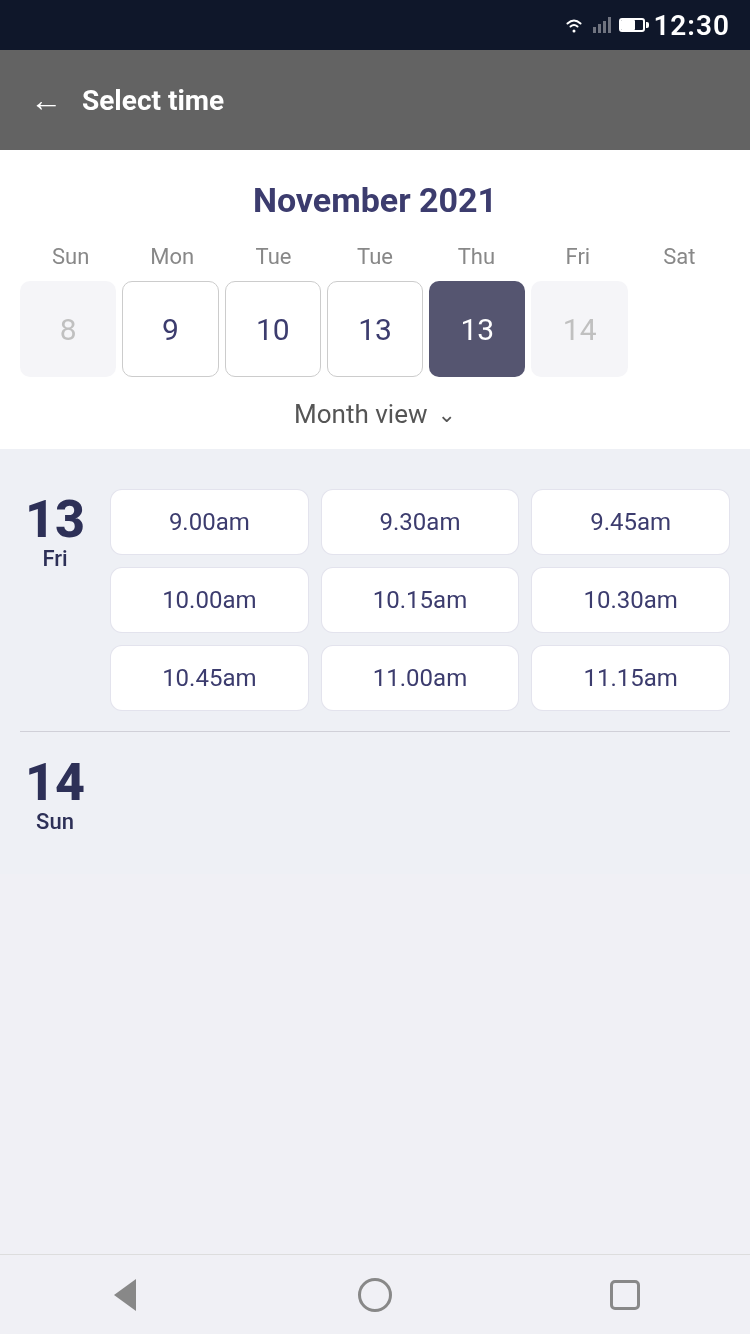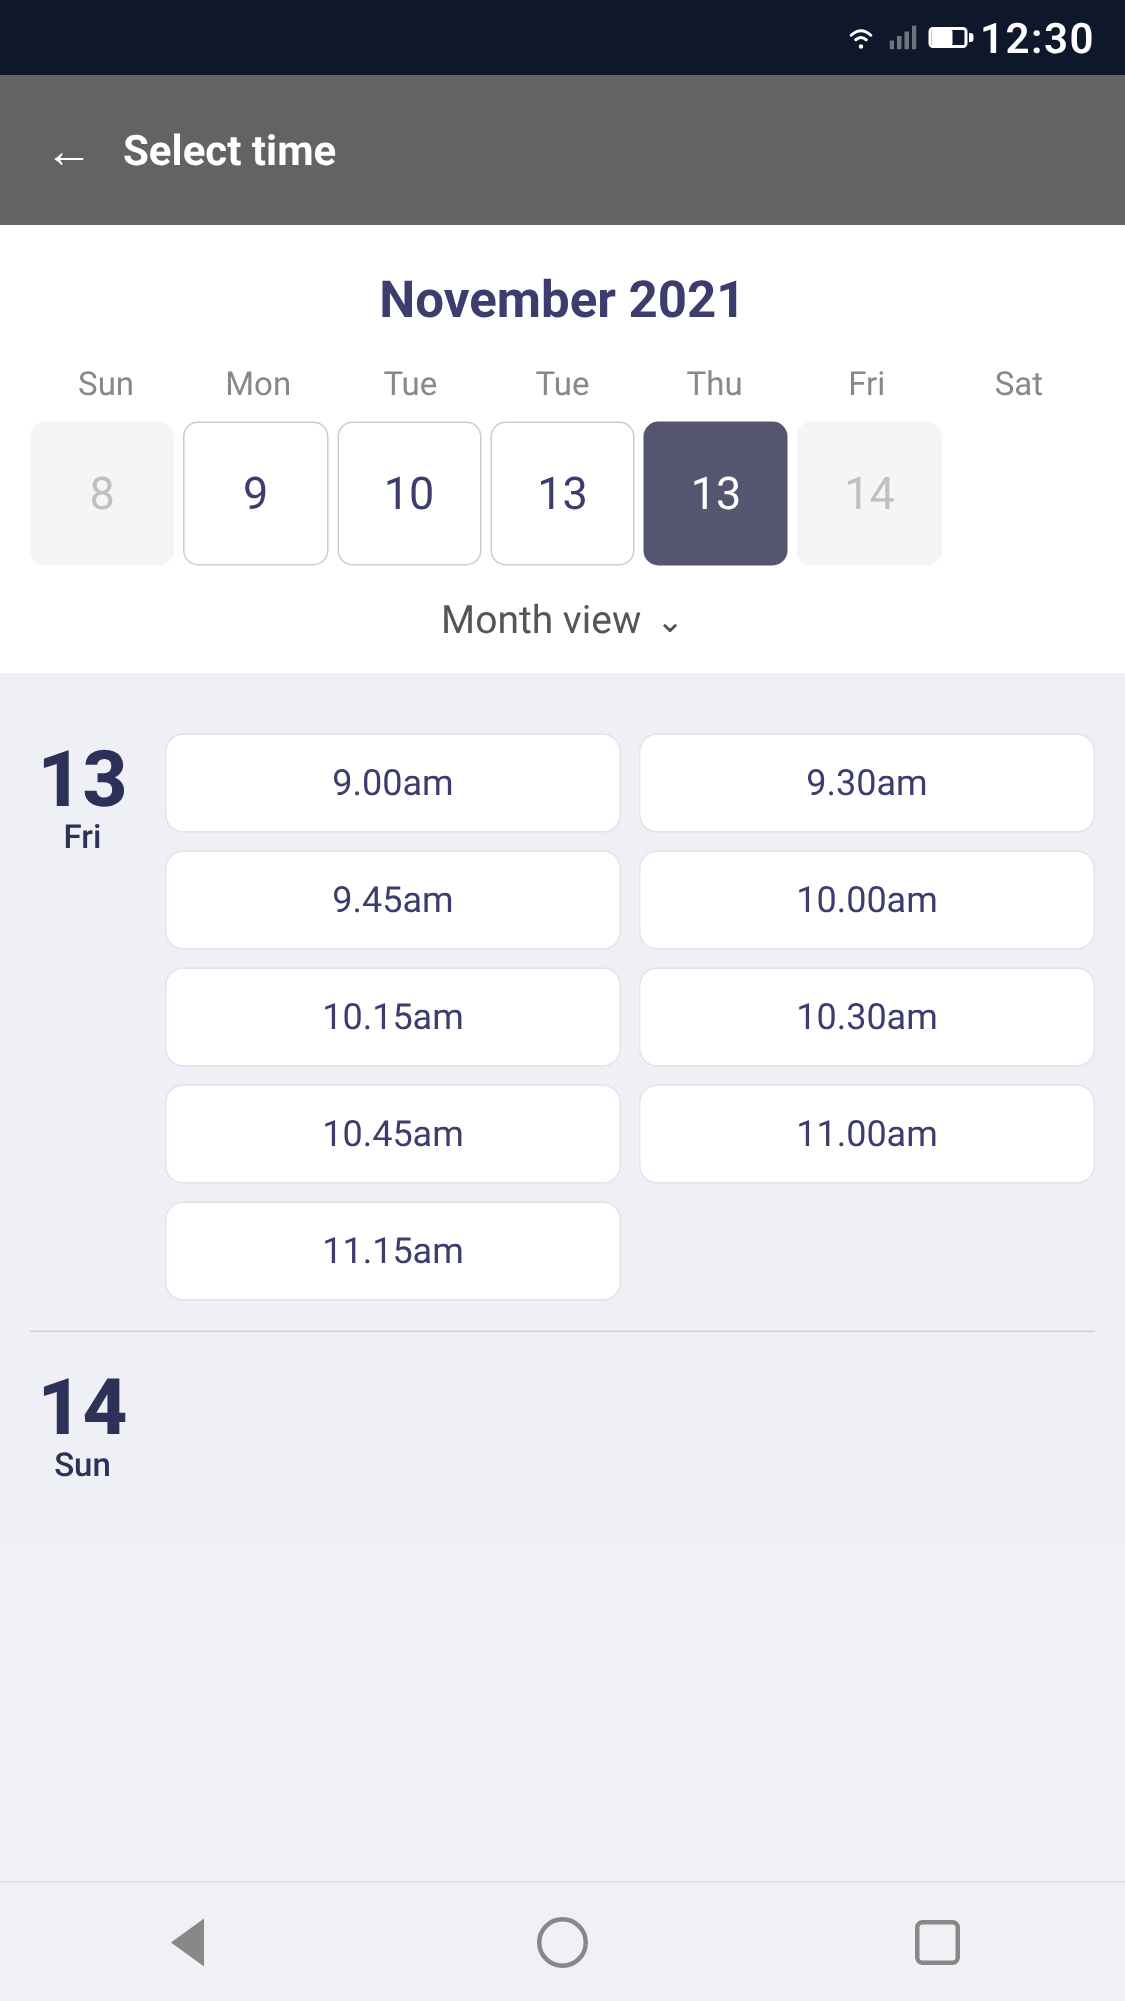--- a/index.html
+++ b/index.html
@@ -186,21 +186,21 @@
     }
     .day-name {
       font-size: 22px;
       color: #2d3057;
       font-weight: 500;
     }
 
     .time-grid {
       flex: 1;
       display: grid;
-      grid-template-columns: repeat(2, 1fr);
+      grid-template-columns: repeat(3, 1fr);
       gap: 12px;
     }
 
     .time-slot {
       background: white;
       border-radius: 12px;
       padding: 18px 10px;
       text-align: center;
       font-size: 24px;
       color: #3c3c6e;

